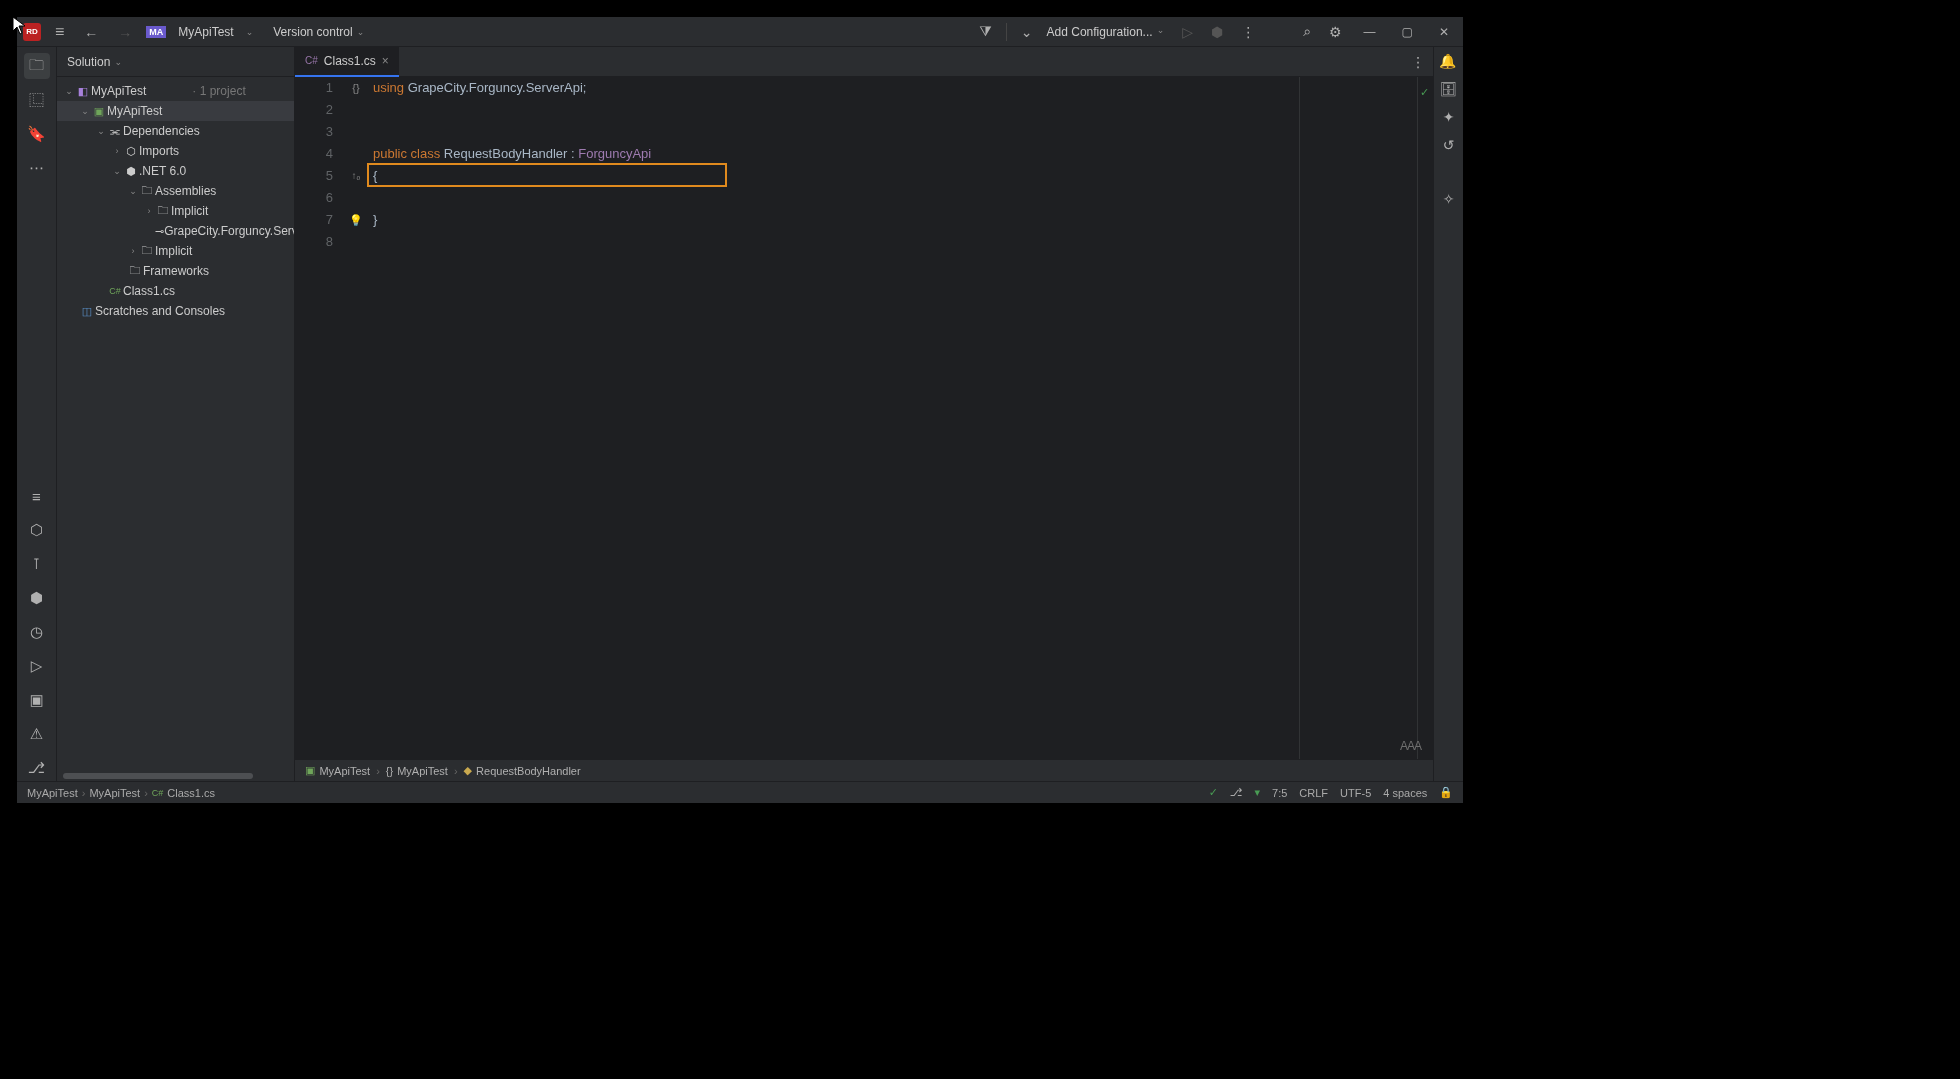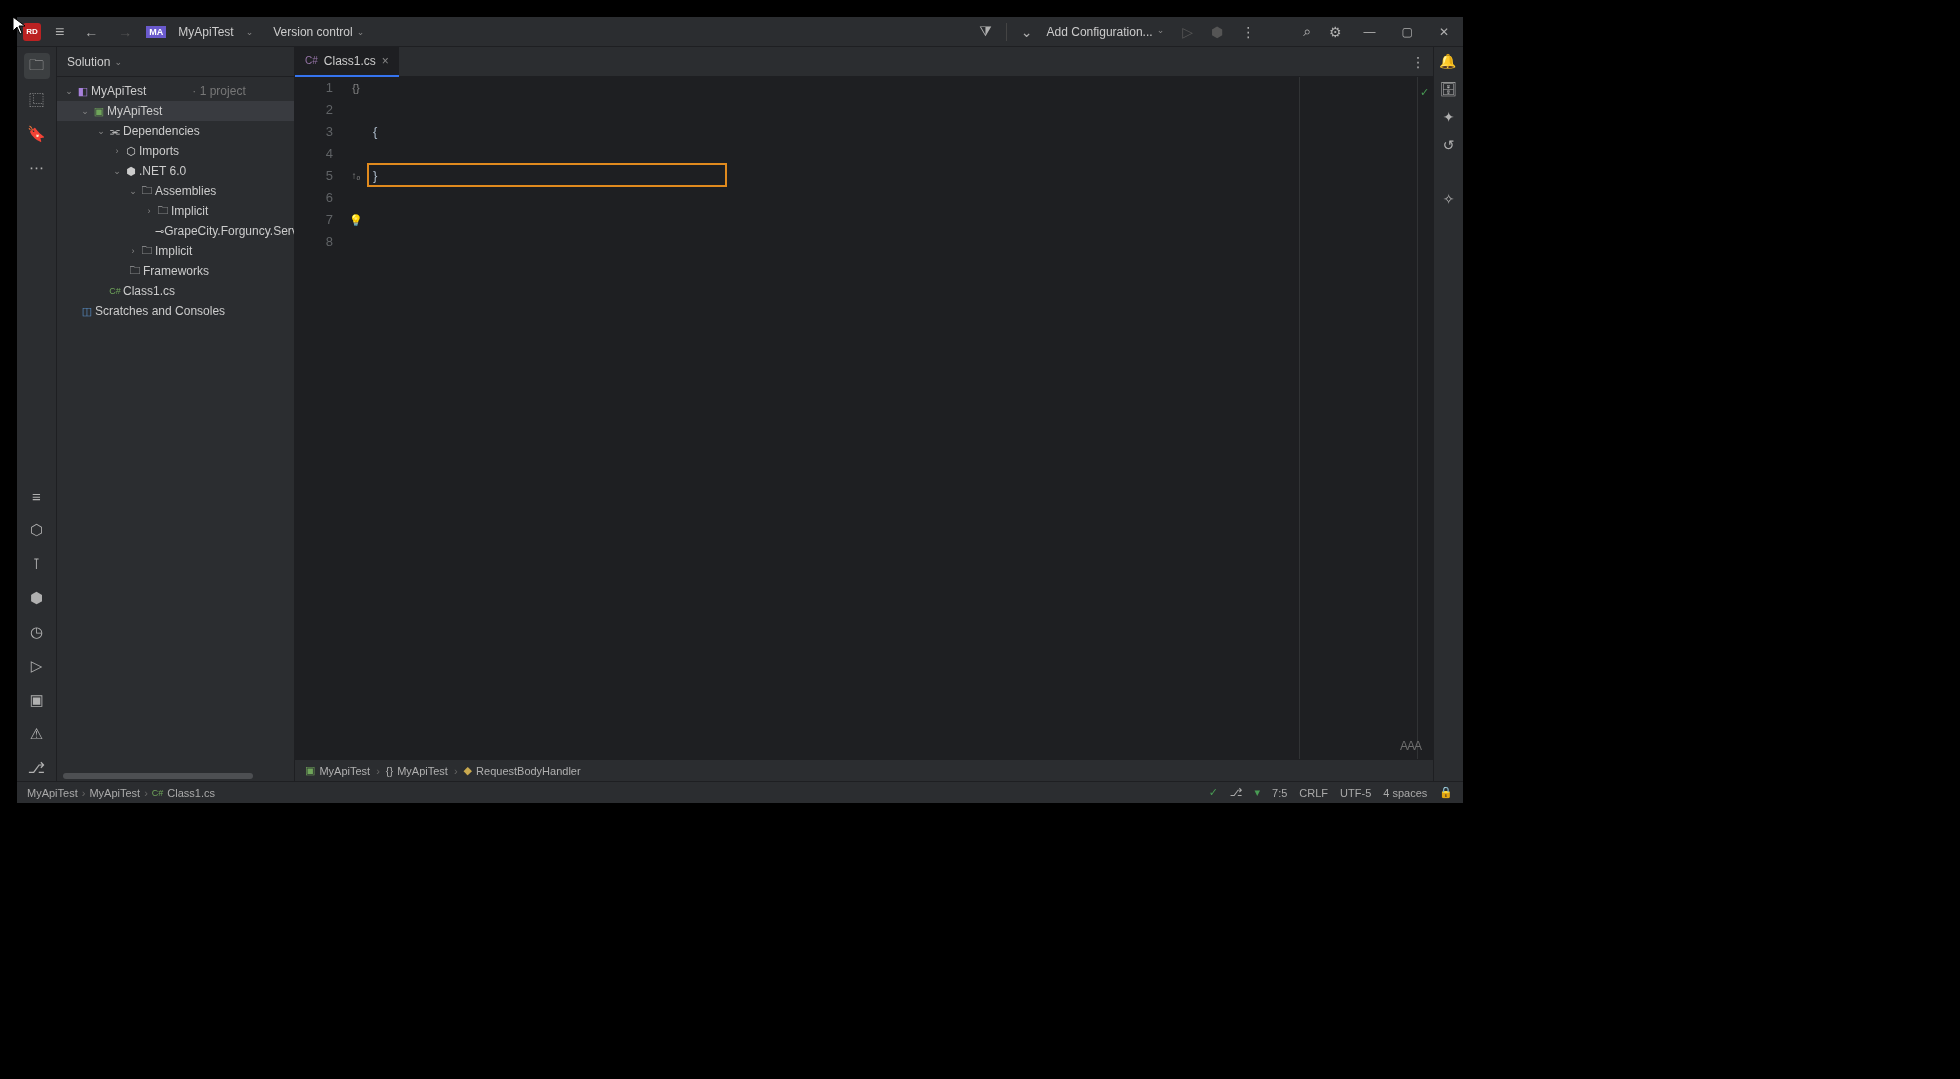--- a/index.html
+++ b/index.html
@@ -254,22 +254,24 @@
               <span style="color:#888;font-size:10px">↑ₒ</span>
             </div>
           <div></div>
           <div>
               <span style="color:#b8a642">💡</span>
             </div>
           <div></div>
         </div>
         <div class="code">
           <div class="highlight-box" style="left:-2px; top:86px; width:360px; height:24px;"></div>
+          <div class="code-line"><span class="kw">using</span><span class="txt"> GrapeCity.Forguncy.ServerApi</span><span class="txt">;</span></div>
           <div class="code-line"></div>
           <div class="code-line"></div>
+          <div class="code-line"><span class="kw">public</span><span class="kw"> class</span><span class="cls"> RequestBodyHandler</span><span class="txt"> : </span><span class="type">ForguncyApi</span></div>
           <div class="code-line"><span class="txt">{</span></div>
           <div class="code-line"><span class="txt">    </span></div>
           <div class="code-line"><span class="txt">}</span></div>
           <span class="indent-guide" style="left:930px; top:0; height:700px;"></span>
         </div>
         <div class="editor-right-margin">
           <div class="check">✓</div>
         </div>
       </div>
 

